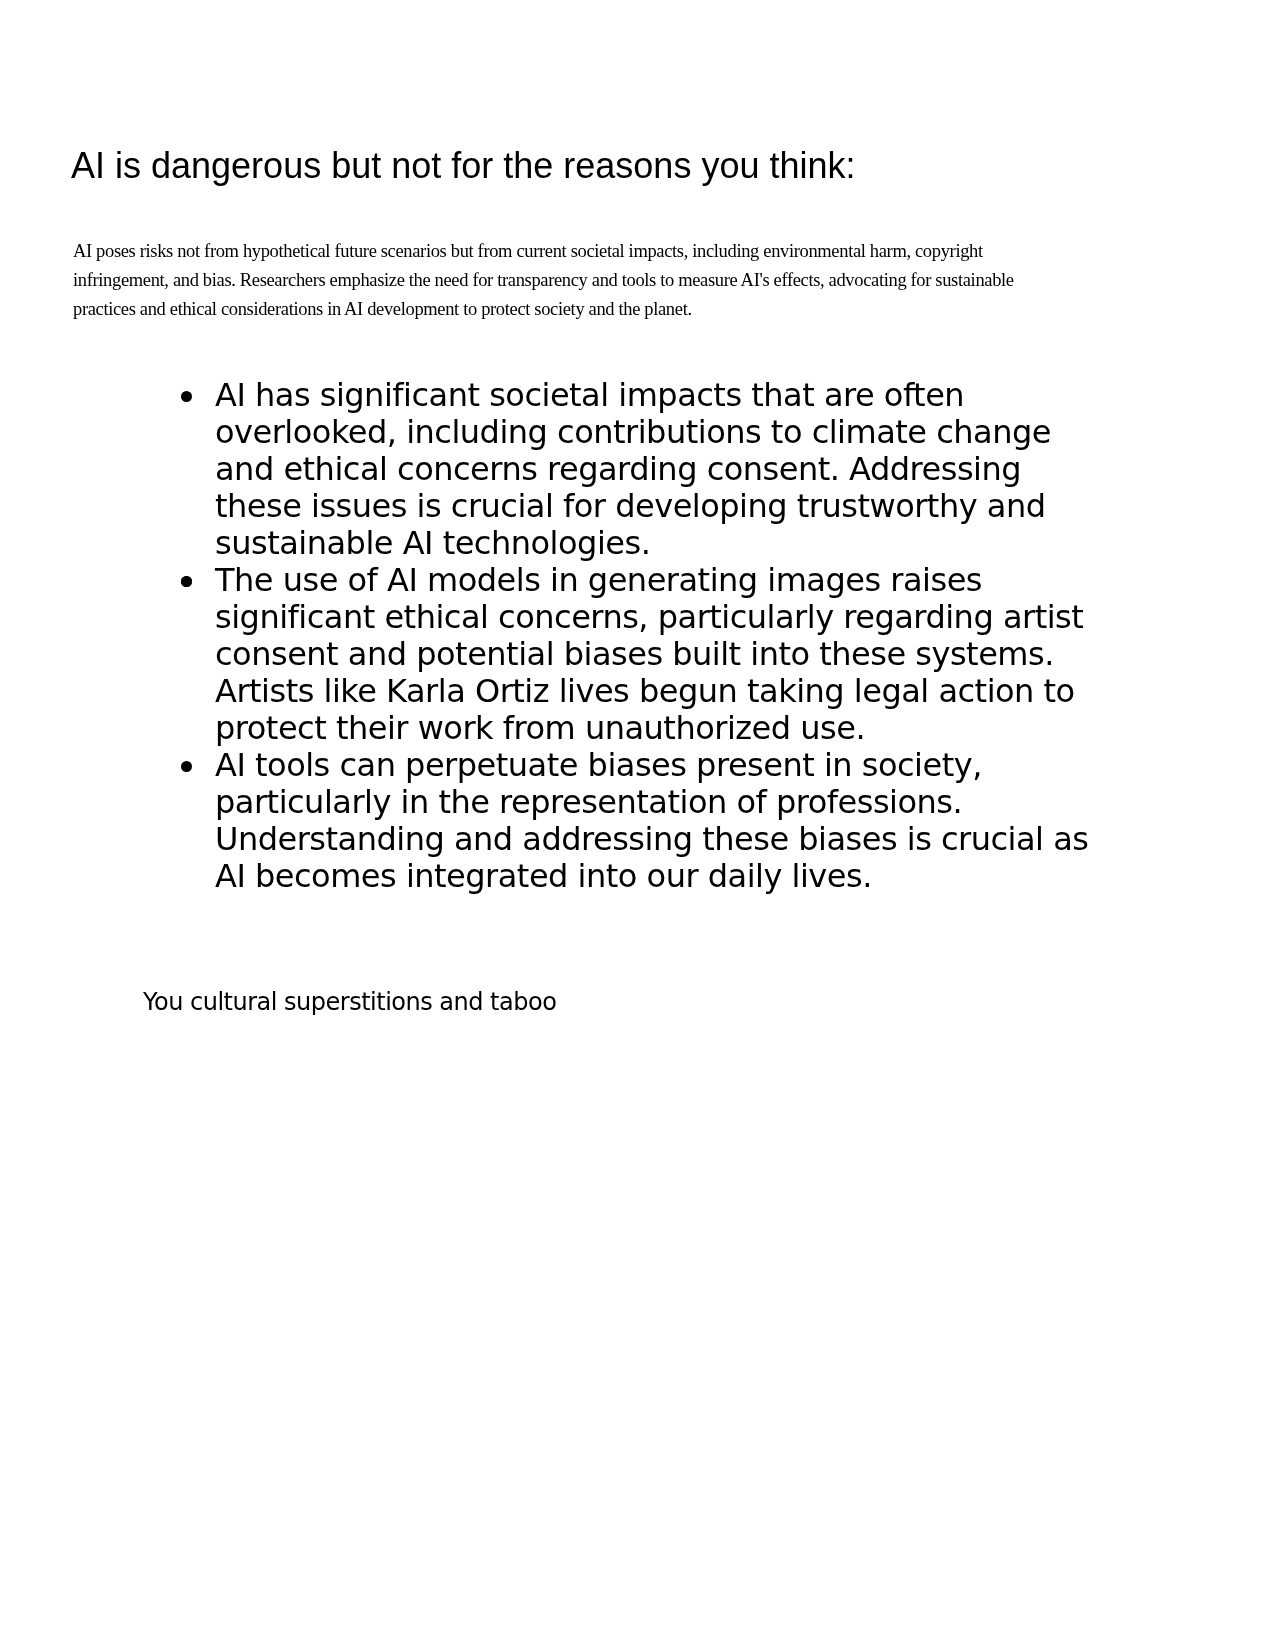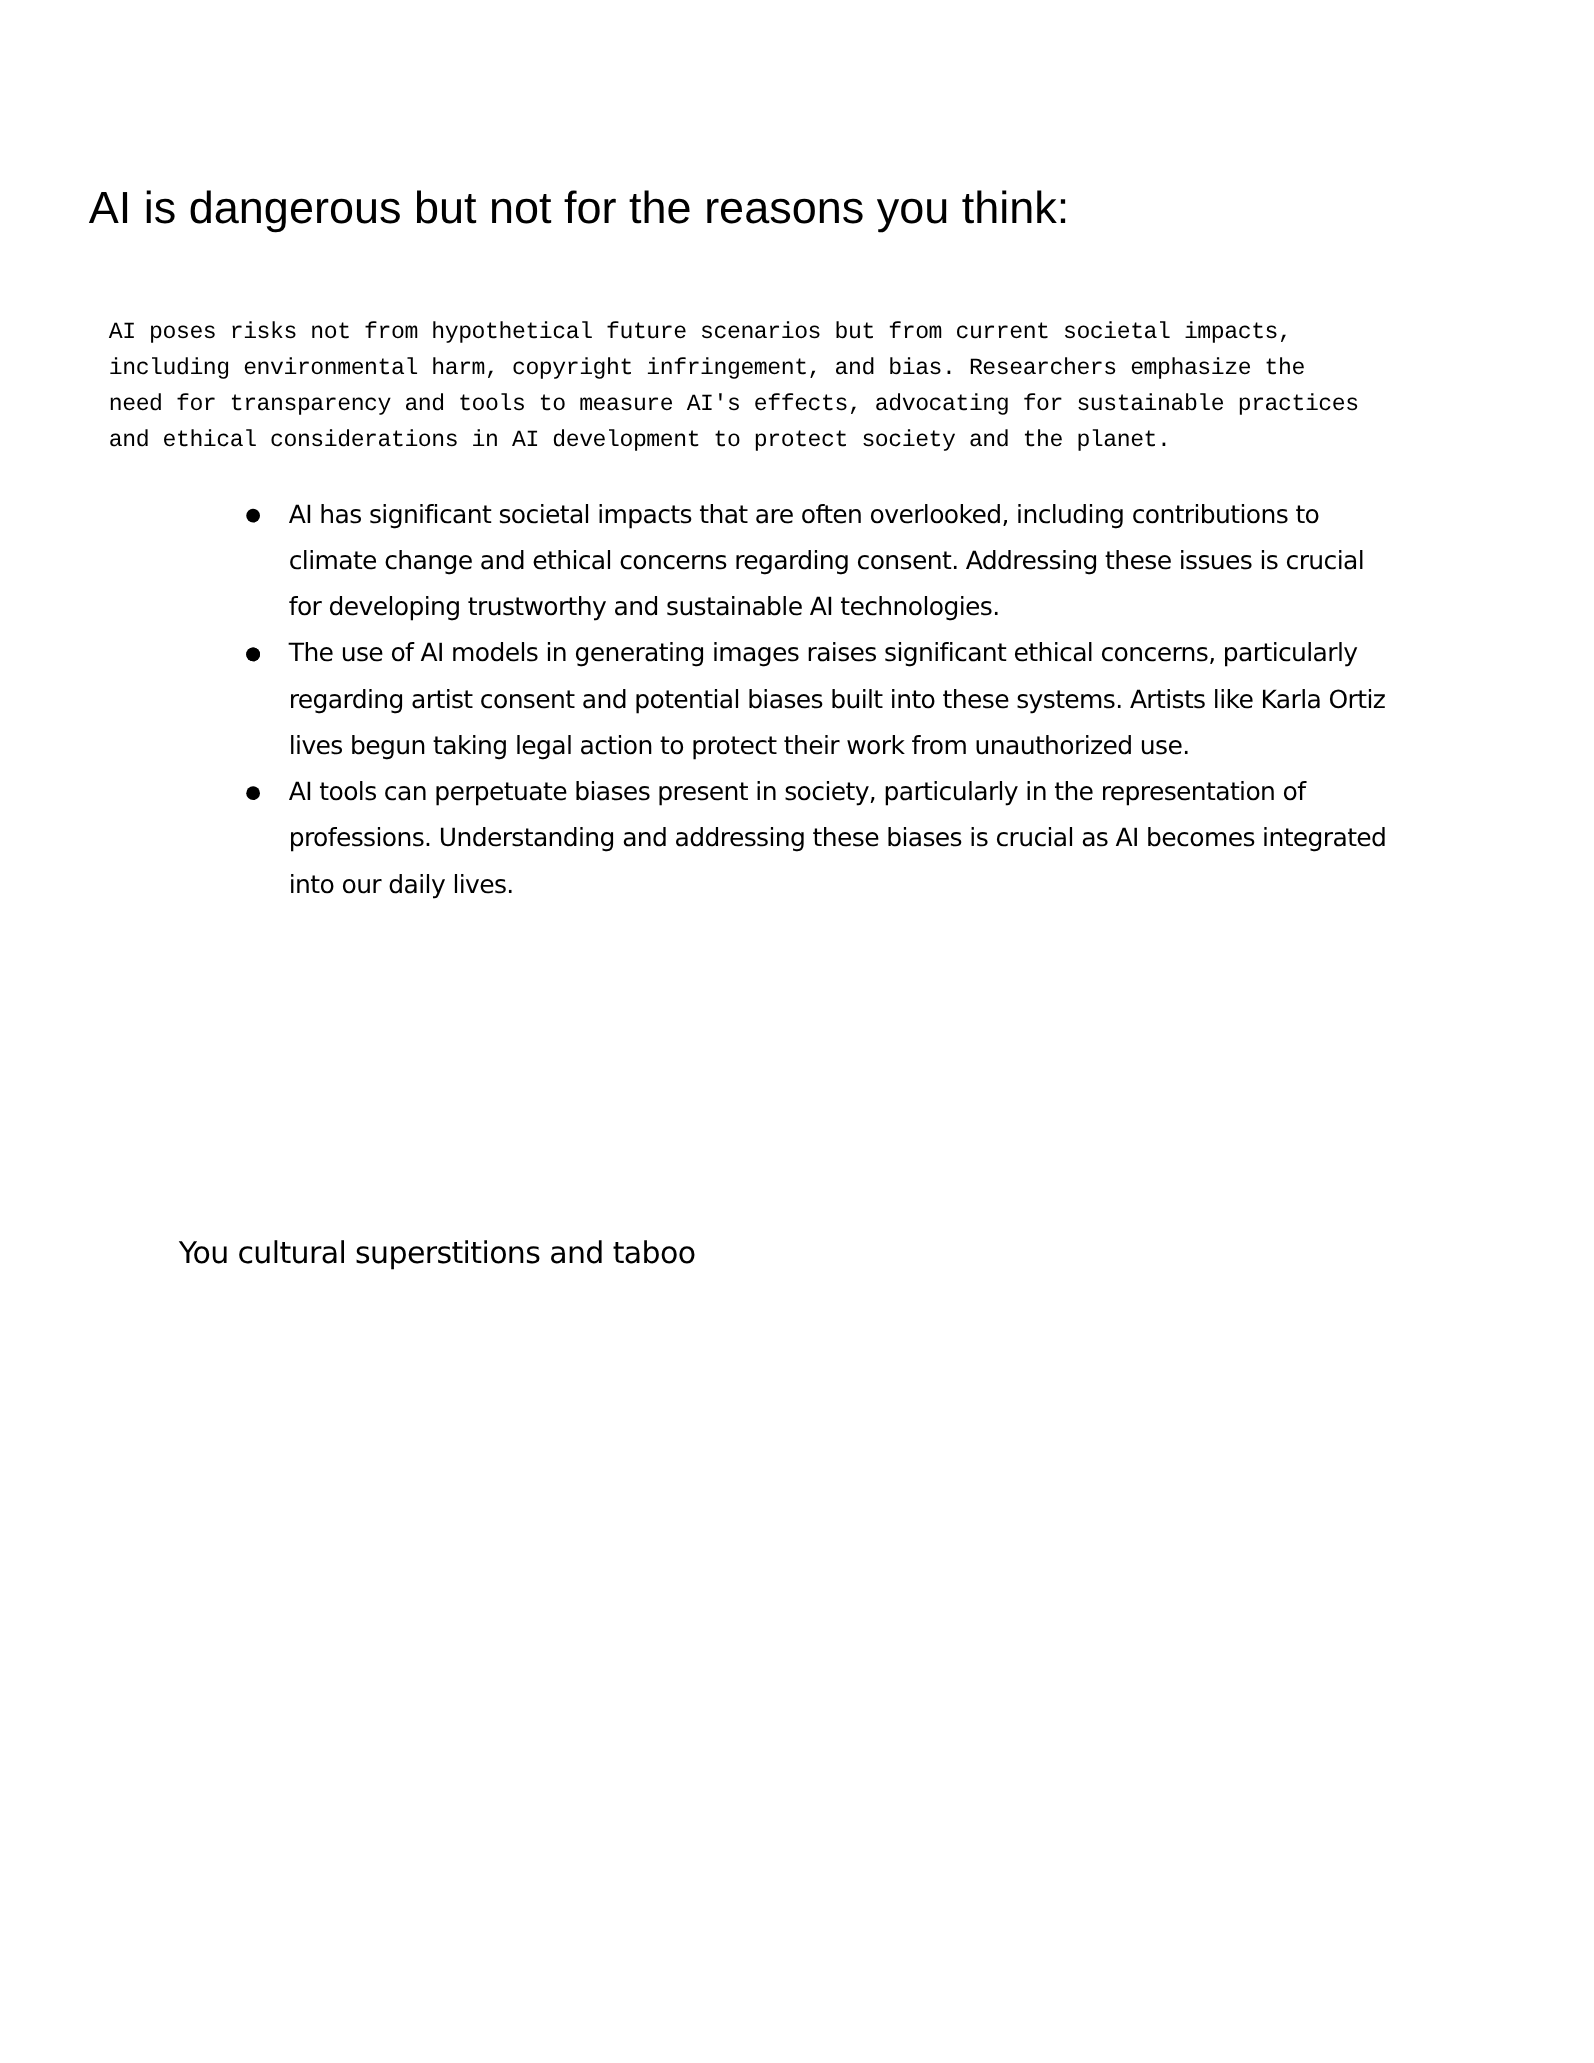--- a/index.html
+++ b/index.html
@@ -6,29 +6,29 @@
   body { width: 1275px; height: 1650px; position: relative; overflow: hidden; color: #000; }
   .page { position: absolute; left: 0; top: 0; width: 1275px; height: 1594px; }
   .title {
     position: absolute; left: 71px; top: 146px;
     font-family: "Liberation Sans", sans-serif;
     font-size: 36px; line-height: 40px; font-weight: normal;
     margin: 0; white-space: nowrap;
   }
   .summary {
     position: absolute; left: 71px; top: 235px; width: 1000px;
-    font-family: Liberation Mono, monospace;
+    font-family: Liberation Serif, serif;
     font-size: 18.5px; line-height: 29px; letter-spacing: -0.35px;
-    margin: 16px;
+    margin: 2px;
   }
   .bullets {
     position: absolute; left: 143px; top: 377px; width: 960px;
-    list-style: none; margin: 16px; padding: 0;
+    list-style: none; margin: 0; padding: 0;
     font-family: "DejaVu Sans", sans-serif;
-    font-size: 20px; line-height: 37px; letter-spacing: -0.5px;
+    font-size: 32px; line-height: 37px; letter-spacing: -0.5px;
   }
   .bullets li { position: relative; padding-left: 72px; }
   .bullets li .dot {
     position: absolute; left: 38px; top: 14px;
     width: 11px; height: 11px; border-radius: 50%; background: #000;
   }
   .trailing {
     position: absolute; left: 143px; top: 984px;
     font-family: "DejaVu Sans", sans-serif;
     font-size: 24px; line-height: 37px; letter-spacing: -0.5px;

